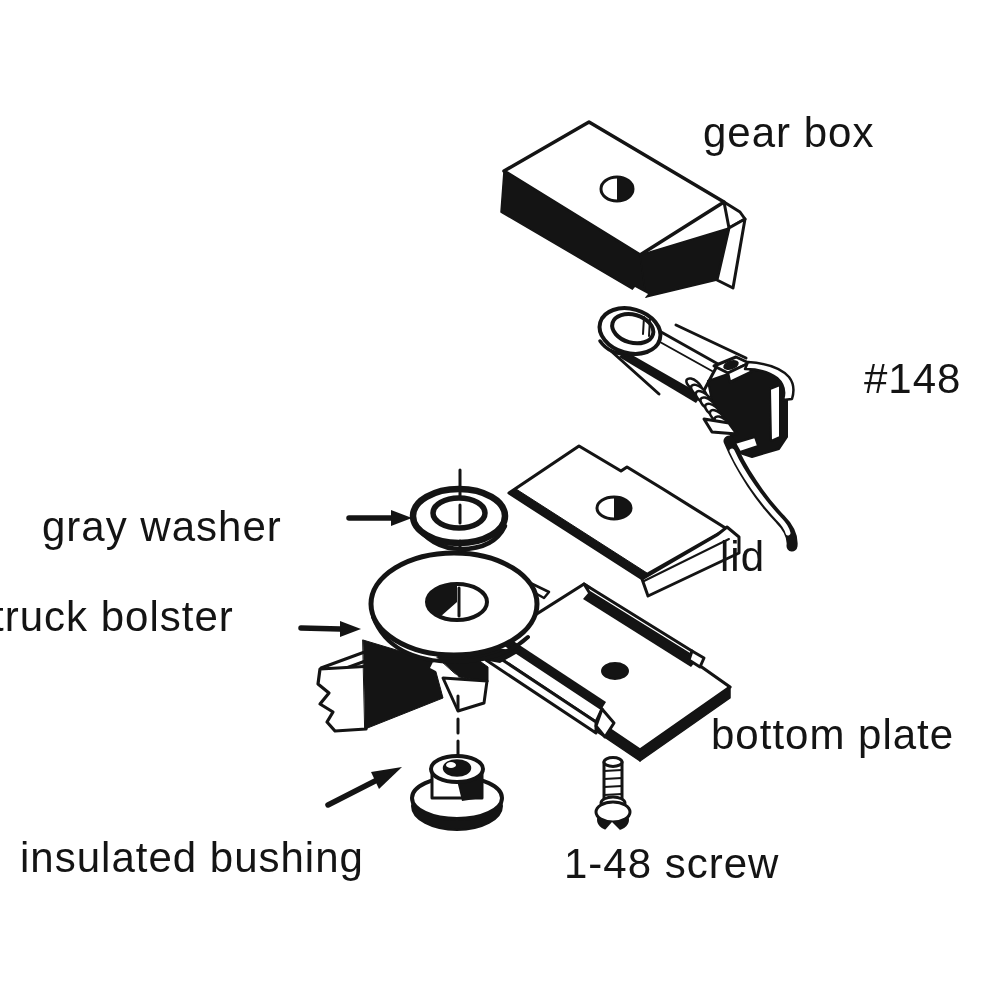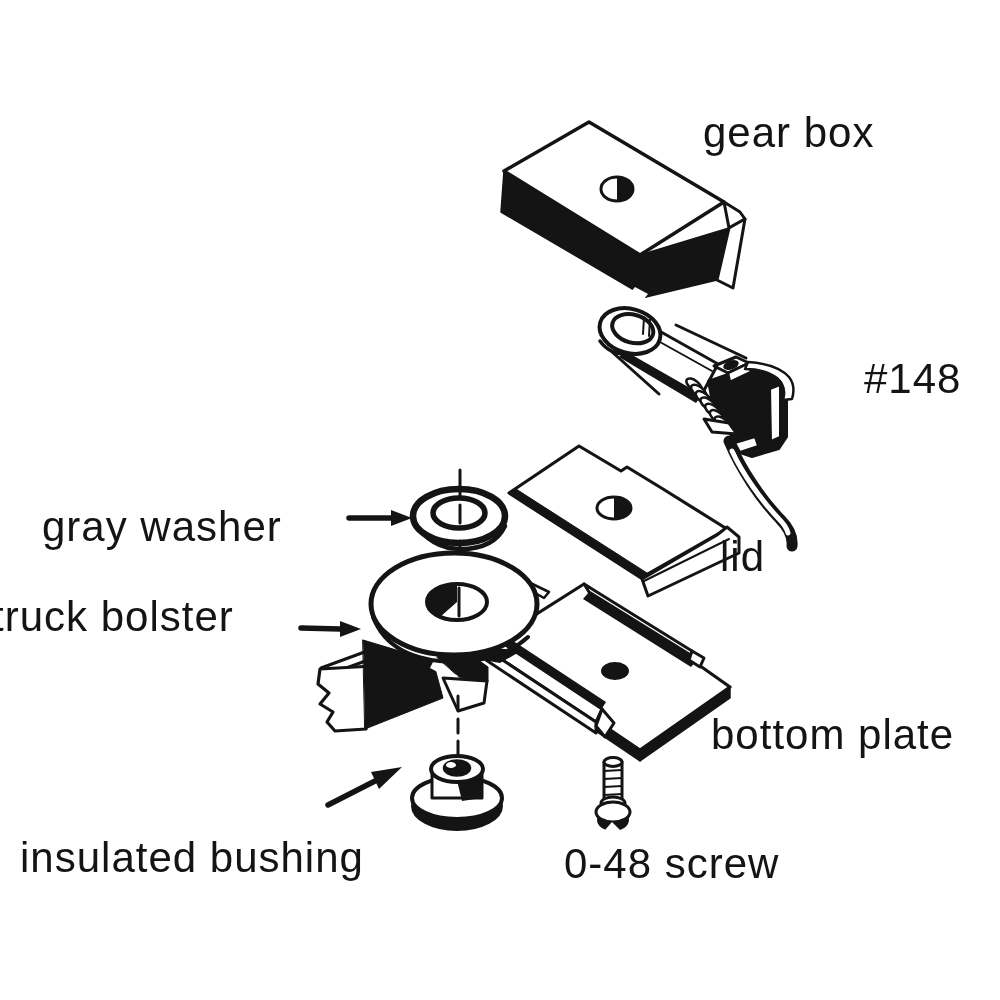--- a/index.html
+++ b/index.html
@@ -174,15 +174,15 @@
   </g>
 </svg>
 
 <div class="label" style="left:703px; top:110px;">gear box</div>
 <div class="label" style="left:836px; top:356px;margin-left:28px;">#148</div>
 <div class="label" style="left:42px;  top:484px;margin-top:20px;">gray washer</div>
 <div class="label" style="left:720px; top:534px;">lid</div>
 <div class="label" style="left:-8px;  top:594px;">truck bolster</div>
 <div class="label" style="left:711px; top:712px;">bottom plate</div>
 <div class="label" style="left:20px;  top:835px;">insulated bushing</div>
-<div class="label" style="left:564px; top:841px;">0-48 screw</div>
+<div class="label" style="left:564px; top:841px;">1-48 screw</div>
 
 </div>
 
 </body></html>

